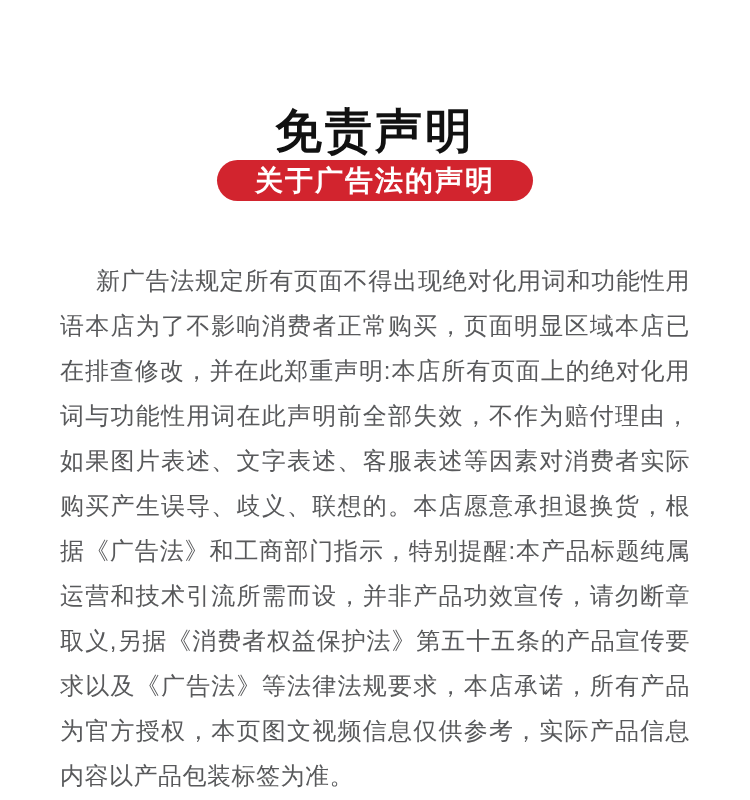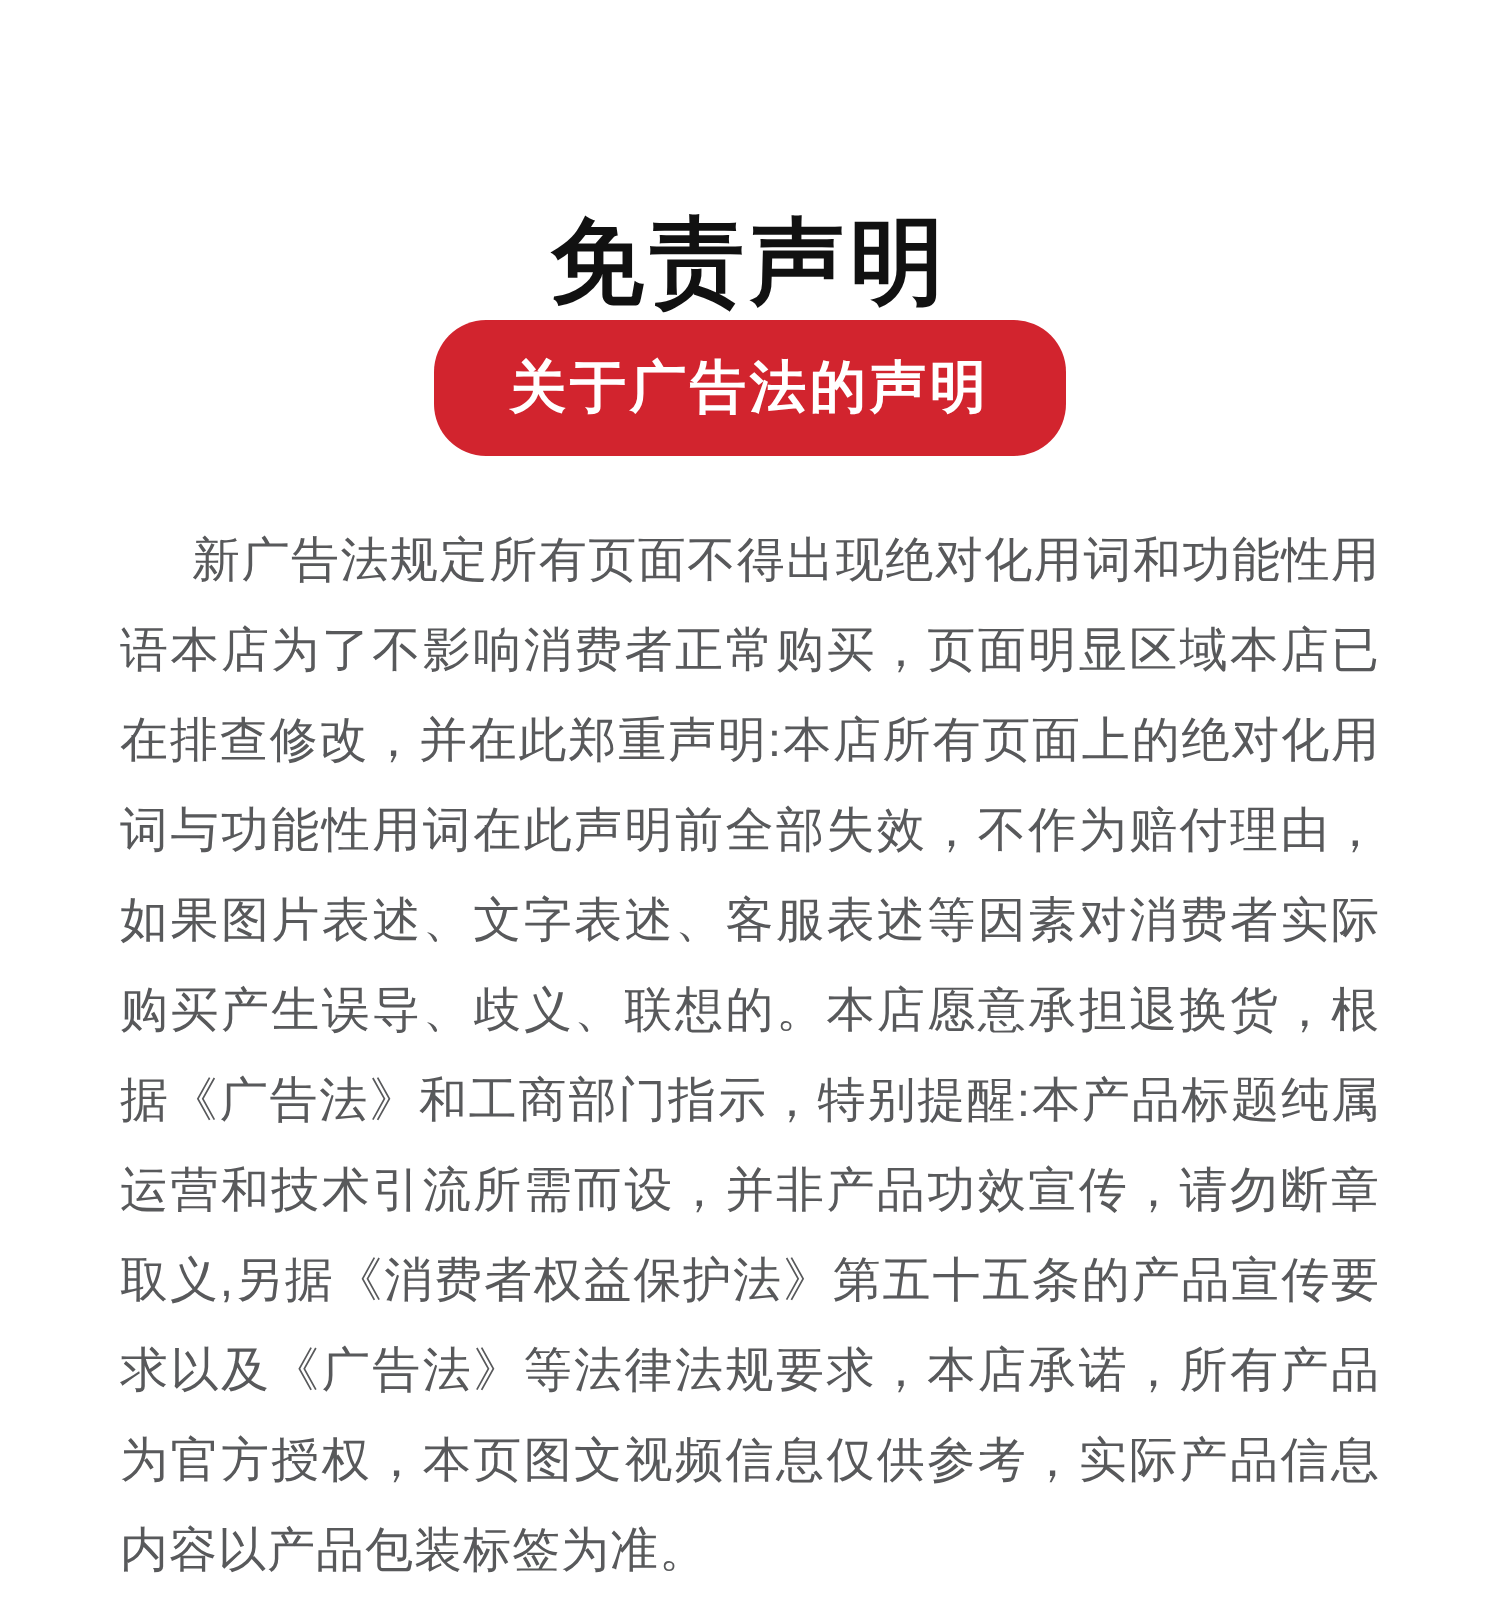--- a/index.html
+++ b/index.html
@@ -27,21 +27,21 @@
     color: #111111;
     letter-spacing: 3px;
     line-height: 56px;
   }
   .badge {
     position: absolute;
     top: 160px;
     left: 50%;
     transform: translateX(-50%);
     min-width: 285px;
-    height: 68px;
+    height: 41px;
     box-sizing: border-box;
     padding: 12px 38px;
     background: #d2242e;
     border-radius: 26px;
     display: flex;
     align-items: center;
     justify-content: center;
   }
   .badge-text {
     color: #ffffff;

